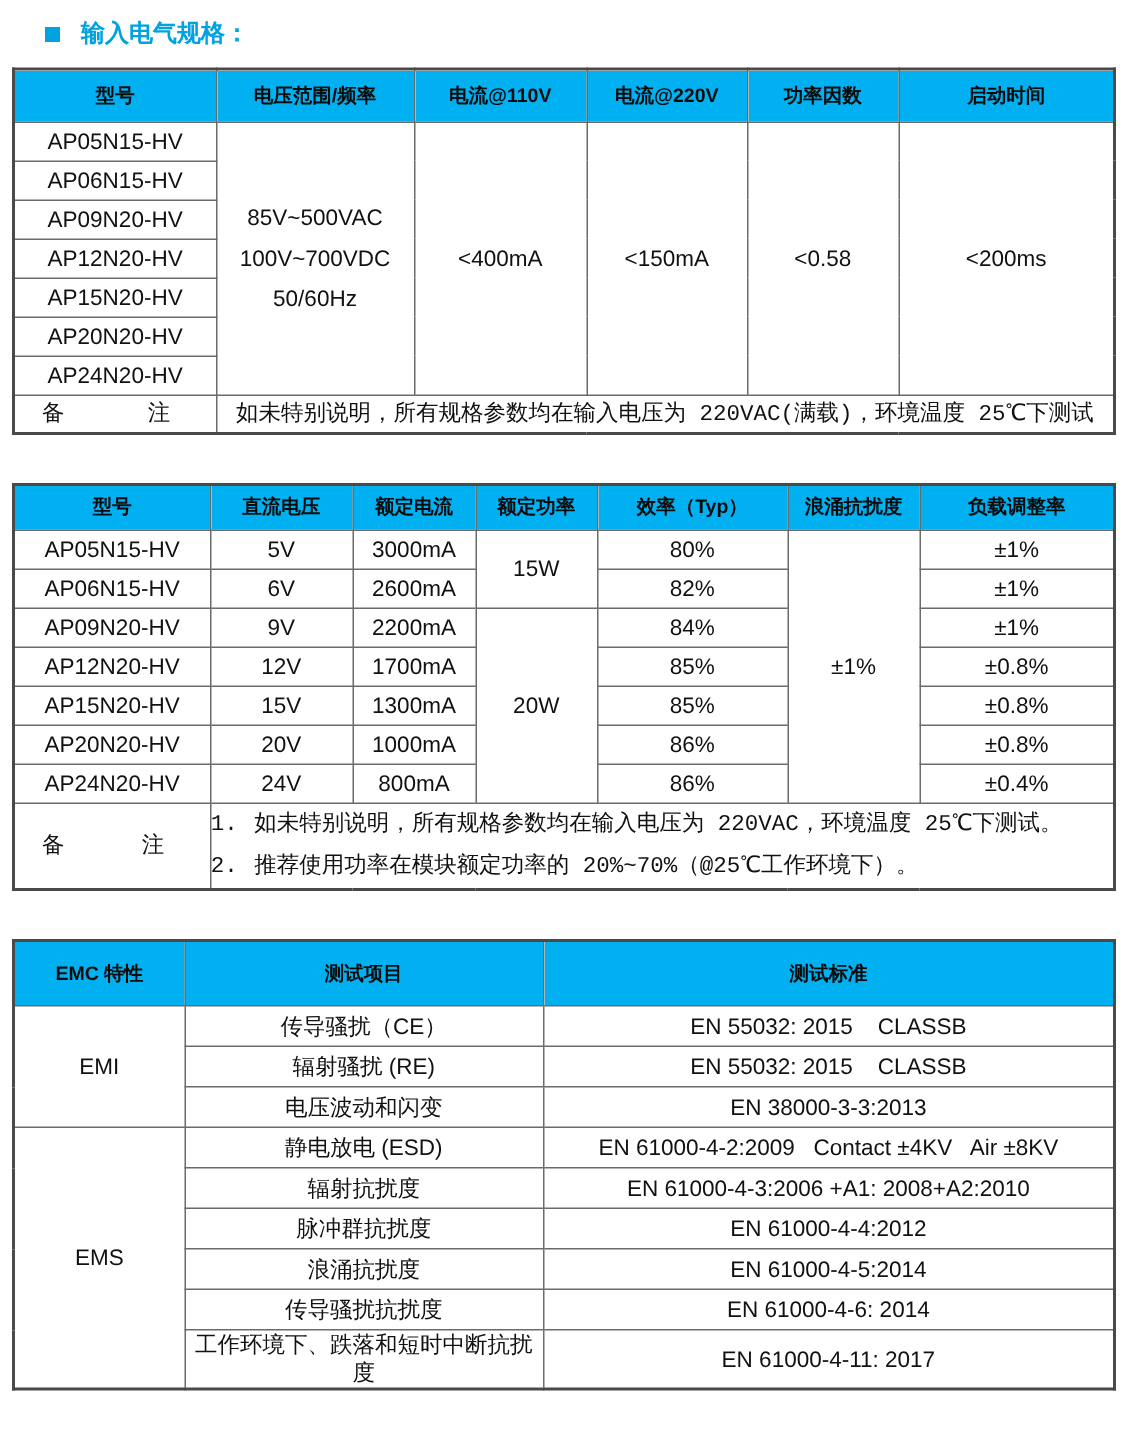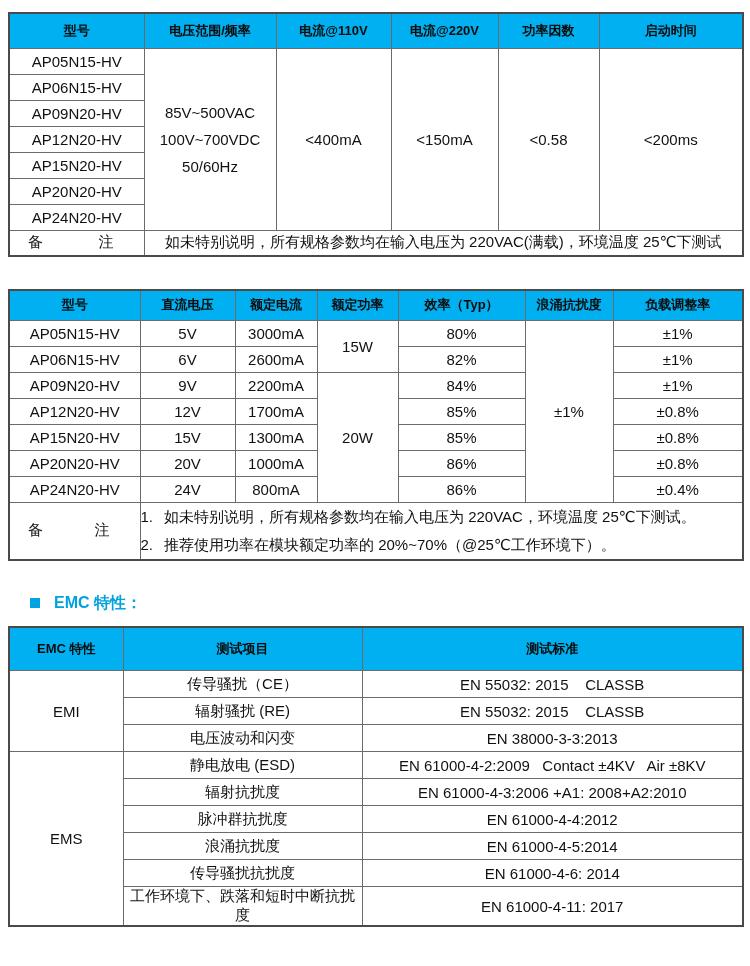--- a/index.html
+++ b/index.html
@@ -38,31 +38,35 @@
   }
   .t1 thead tr{height:35px;}
   .t1 tbody tr{height:26px;}
   .t2 thead tr{height:30px;}
   .t2 tbody tr{height:26px;}
   .t3 thead tr{height:44px;}
   .t3 tbody tr{height:27px;}
   td.model{text-align:left;padding-left:9px;}
   .vr-line{line-height:27px;}
   .remark-label{display:flex;justify-content:space-between;padding:0 30px 0 18px;font-size:15px;}
-  td.remark-text{text-align:left;padding:3px 8px 3px 12px;}
+  td.remark-text{text-align:left;padding:3px 8px 3px 12px;font-family:Liberation Mono, monospace;}
   .remark-line{display:flex;gap:11px;line-height:28px;text-align:left;}
   .remark-num{flex:0 0 auto;}
   td.item{text-align:left;padding-left:12px;}
   td.std{text-align:left;padding-left:14px;white-space:pre-wrap;}
 </style>
 </head>
 <body>
 
 <div class="page">
 
+  <div class="section-title">
+    <span class="bullet"></span>
+    <span>输入电气规格：</span>
+  </div>
 
   <table class="spec t1">
     <colgroup>
       <col style="width:135px">
         <col style="width:132px">
         <col style="width:115px">
       <col style="width:107px">
         <col style="width:101px">
         <col style="width:144px">
     </colgroup>
@@ -208,24 +212,20 @@
           </div>
           <div class="remark-line">
             <span class="remark-num">2.</span>
             <span>推荐使用功率在模块额定功率的 20%~70%（@25℃工作环境下）。</span>
           </div>
         </td>
       </tr>
     </tbody>
   </table>
 
-  <div class="section-title">
-    <span class="bullet"></span>
-    <span>EMC 特性：</span>
-  </div>
 
   <table class="spec t3">
     <colgroup>
       <col style="width:114px">
         <col style="width:239px">
         <col style="width:381px">
     </colgroup>
     <thead>
       <tr>
         <th>EMC 特性</th>

